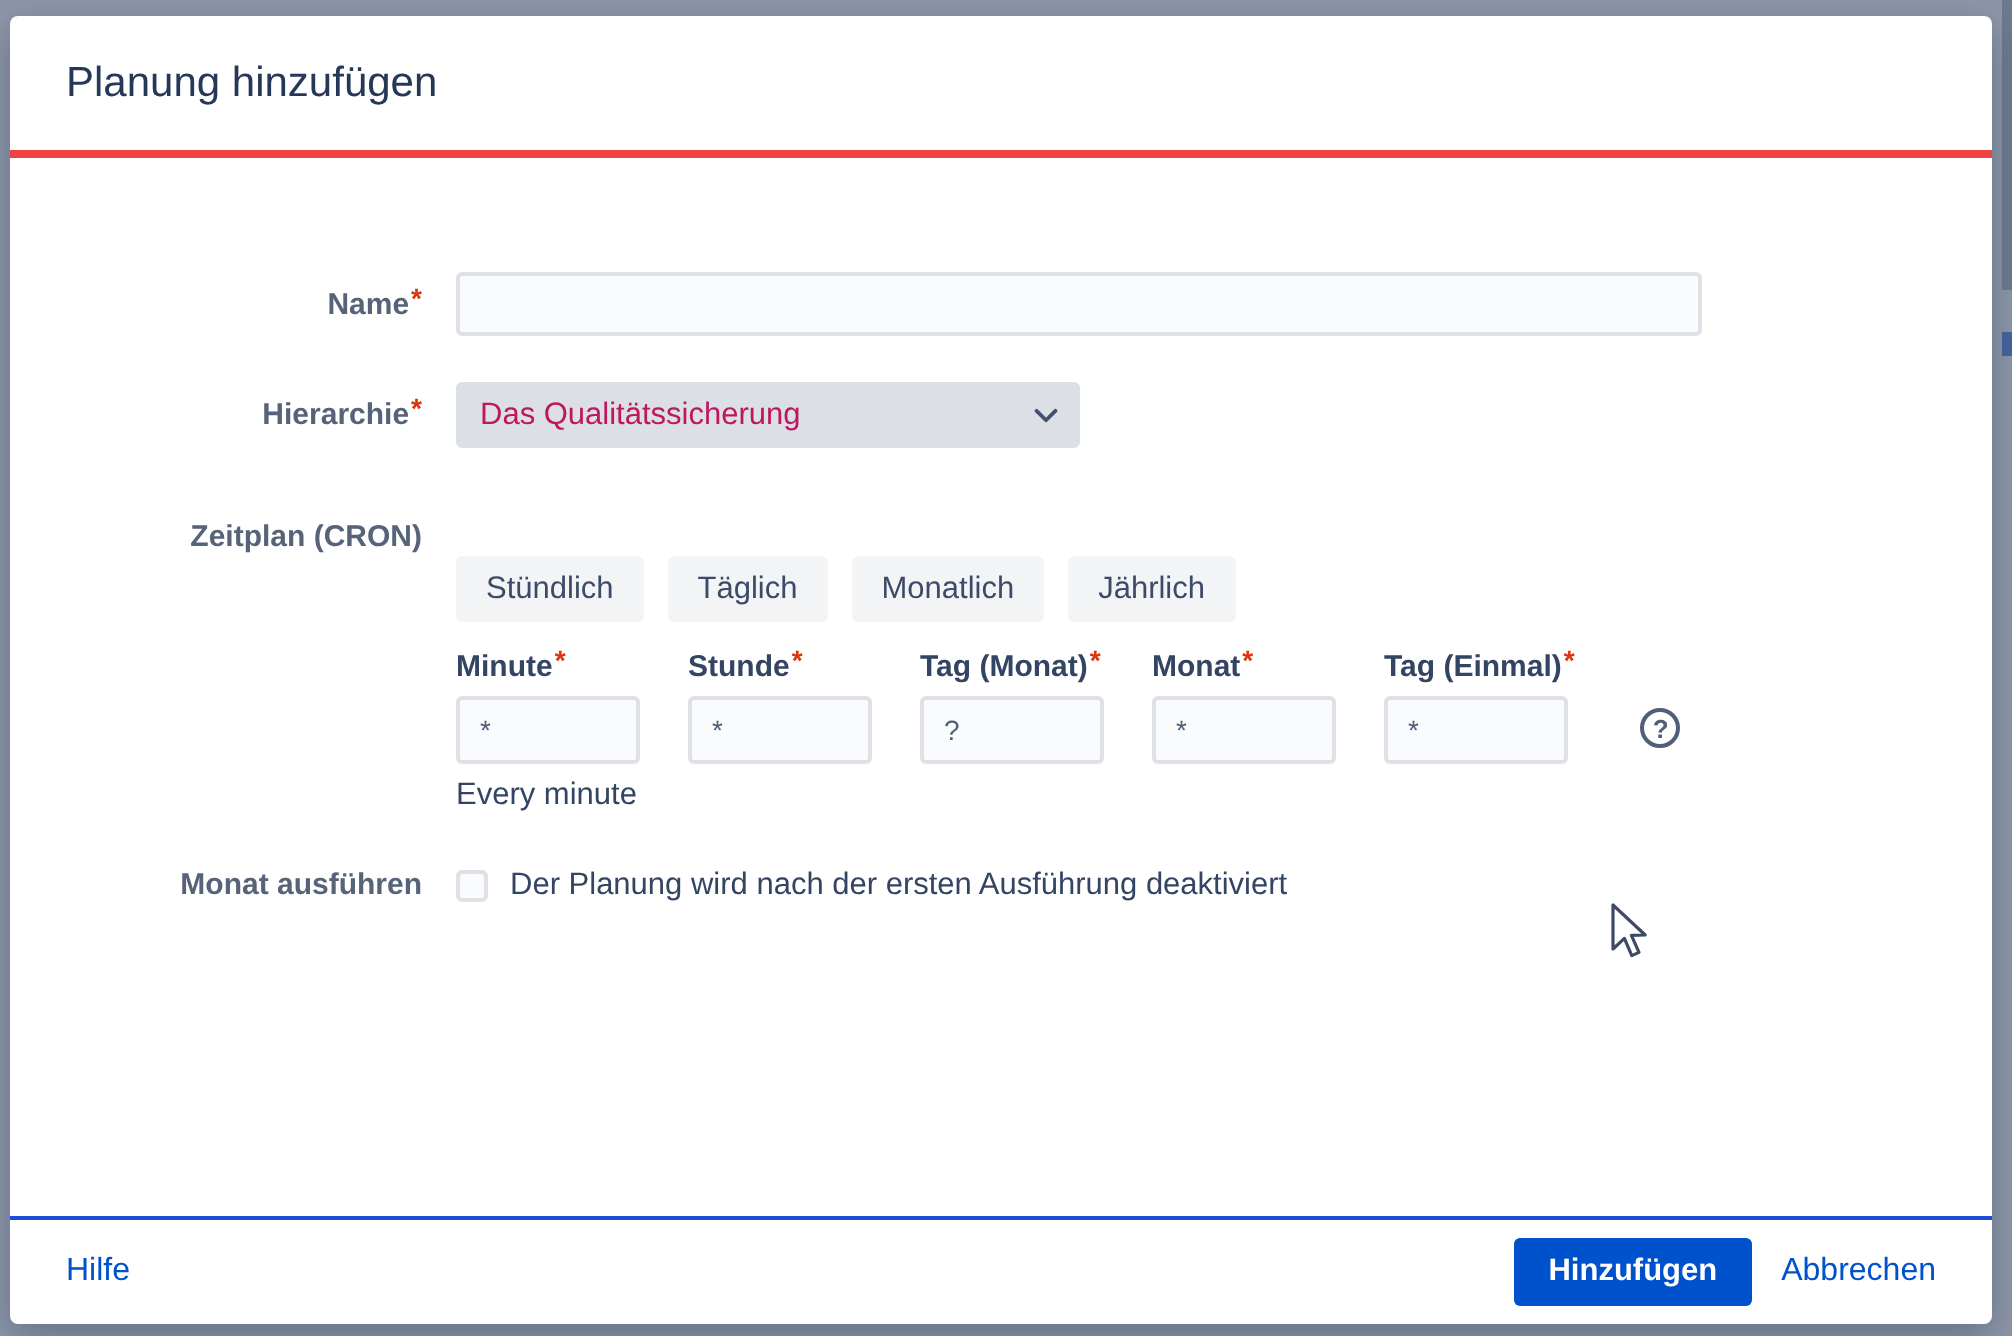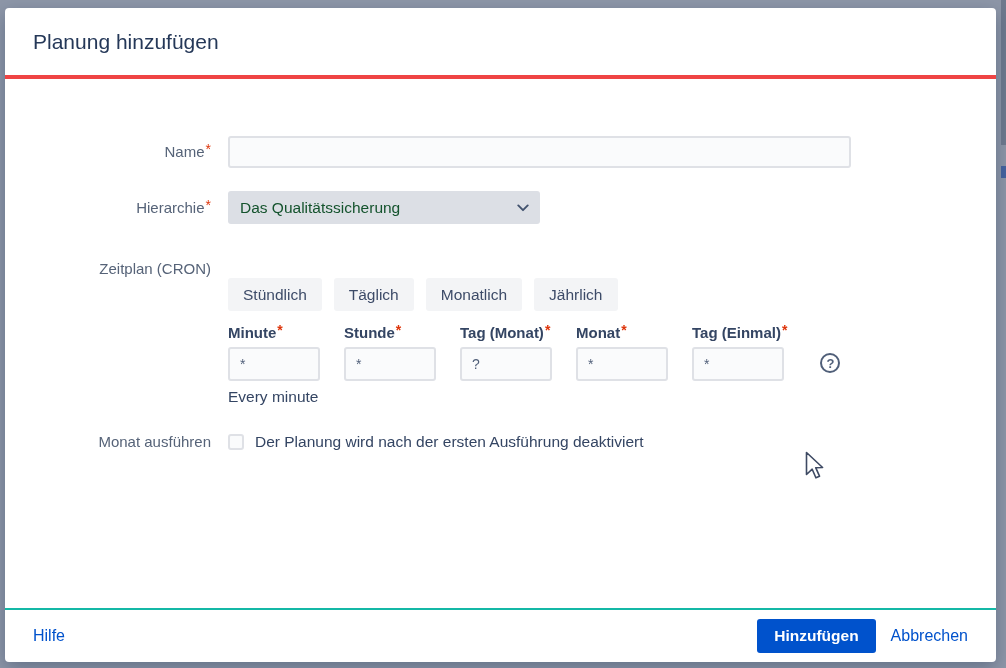--- a/index.html
+++ b/index.html
@@ -17,35 +17,35 @@
   }
 
   .modal-header { padding:20px 28px 19px 28px; border-bottom:4px solid #ef4444; }
   .modal-title { font-size:21px; font-weight:500; color:#253858; line-height:28px; }
 
   .modal-body { flex:1 1 auto; padding:57px 28px 0 28px; overflow:hidden; }
 
   .form-row { display:flex; align-items:center; gap:17px; margin-bottom:23px; }
   .field-label {
     flex:0 0 178px; width:178px; text-align:right;
-    font-size:15px; font-weight:400; color:#566378; line-height:18px;
+    font-size:15px; font-weight:700; color:#566378; line-height:18px;
   }
   .req { color:#DE350B; font-size:14px; position:relative; top:-3px; margin-left:1px; }
 
   .text-input {
     width:623px; height:32px; border:2px solid #DFE1E6; border-radius:3px;
     background:#FAFBFC; font-family:inherit; font-size:15px; color:#172B4D; padding:0 8px; outline:none;
   }
 
   .select-box {
     width:312px; height:33px; background:#DCDFE5; border-radius:3px;
     display:flex; align-items:center; justify-content:space-between;
     padding:0 11px 0 12px; cursor:pointer;
   }
-  .select-value { font-size:15.5px; color:#14532d; }
+  .select-value { font-size:15.5px; color:#be185d; }
   .chevron-down { width:12px; height:8px; flex:0 0 auto; }
 
   .row-cron { align-items:flex-start; margin-top:36px; margin-bottom:0; }
   .cron-group { display:flex; flex-direction:column; }
 
   .preset-row { display:flex; gap:12px; margin-top:18px; }
   .preset-btn {
     height:33px; padding:0 15px; background:#F3F4F6; border:none; border-radius:3px;
     font-family:Liberation Sans, sans-serif; font-size:15.5px; color:#3D4B68; cursor:pointer; line-height:33px;
   }
@@ -66,21 +66,21 @@
 
   .row-once { margin-top:27px; }
   .checkbox-wrap { display:flex; align-items:center; }
   .checkbox {
     width:16px; height:16px; border:2px solid #DFE1E6; border-radius:3px;
     background:#FAFBFC; margin-right:11px; flex:0 0 auto; cursor:pointer;
   }
   .checkbox-text { font-size:15.5px; color:#344563; }
 
   .modal-footer {
-    flex:0 0 54px; border-top:2px solid #14b8a6; display:flex; align-items:center;
+    flex:0 0 54px; border-top:2px solid #1d4ed8; display:flex; align-items:center;
     justify-content:space-between; padding:0 28px;
   }
   .link { font-size:16px; color:#0052CC; text-decoration:none; cursor:pointer; }
   .footer-actions { display:flex; align-items:center; gap:15px; }
   .primary-btn {
     height:34px; padding:0 17px; background:#0052CC; color:#FFFFFF; border:none; border-radius:3px;
     font-family:inherit; font-size:15.5px; font-weight:600; cursor:pointer;
   }
 
   .mouse-cursor { position:absolute; left:805px; top:451px; width:22px; height:32px; z-index:10; pointer-events:none; }

